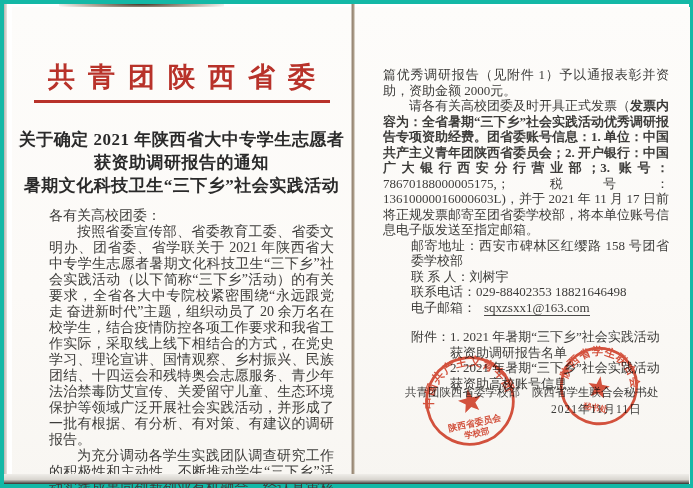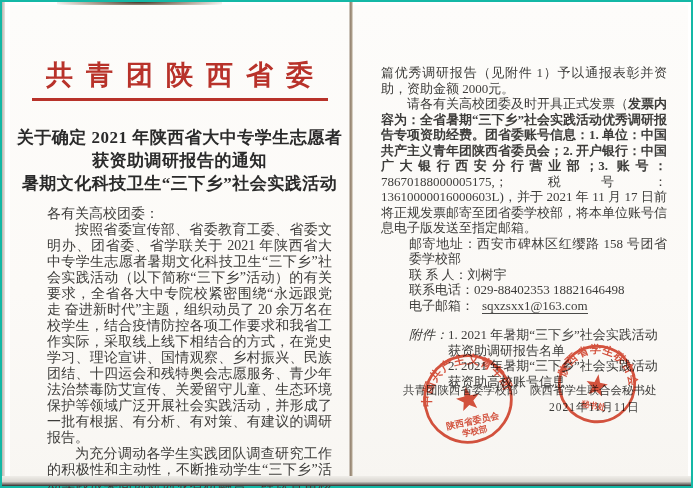--- a/index.html
+++ b/index.html
@@ -1,21 +1,21 @@
 <!DOCTYPE html>
 <html><head>
 <meta charset="utf-8">
 <style>
   html,body{margin:0;padding:0;}
   body{
     width:693px;height:488px;position:relative;overflow:hidden;
     background:#ffffff;
     font-family:"Liberation Serif","DejaVu Serif",serif;
   }
-  .scan{position:absolute;inset:0;border:2px solid #14b8a6;box-sizing:border-box;}
+  .scan{position:absolute;inset:0;border:4px solid #14b8a6;box-sizing:border-box;}
   .bottom-band{position:absolute;left:0;right:0;bottom:0;height:10px;
     background:linear-gradient(to bottom,#efede9 0%,#d9d6d0 55%,#55524e 92%,#2f2d2b 100%);}
   .left-edge{position:absolute;left:0;top:0;bottom:0;width:3px;
     background:linear-gradient(to right,#b9b6b1,#e8e6e2);}
   .page{position:absolute;top:3px;height:477px;background:#fdfcfa;}
   .page-left{left:8px;width:339px;background:linear-gradient(to bottom,#fdfcfa 0%,#fcfaf7 60%,#f8f6f2 100%);}
   .page-right{left:351px;width:335px;background:linear-gradient(to bottom,#fdfcfa 0%,#fbf9f6 60%,#f7f5f1 100%);}
   .divider{position:absolute;left:347px;top:0;bottom:8px;width:4px;
     background:linear-gradient(to right,#e4e0da,#8a7763 45%,#b5a894 70%,#ece9e4);}
   .top-smudge{position:absolute;left:55px;top:0;width:165px;height:7px;
@@ -31,21 +31,21 @@
     text-align:justify;color:#3d3c3a;}
   .body-left p,.body-right p{margin:0;}
   .indent{text-indent:2em;}
   
   .body-right{margin:60px 21px 0 28px;font-size:13px;line-height:15.5px;
     text-align:justify;color:#3d3c3a;overflow-wrap:break-word;}
   .contact{margin-top:0;}
   .contact-line{padding-left:28px;line-height:15.5px;}
   .email-underline{border-bottom:1px solid #4a4a48;margin-left:8px;}
   .attach{margin-top:14px;padding-left:28px;display:flex;}
-  .attach-label{flex:none;font-style:italic;}
+  .attach-label{flex:none;}
   .attach-items{width:236px;font-family:Liberation Serif, serif;}
   .attach-item{text-align:left;}
   .sig{position:absolute;font-size:11.5px;color:#3d3c3a;white-space:nowrap;}
   .sig-left{top:378px;left:50px;}
   .sig-right{top:378px;left:177px;}
   .sig-date{top:395px;left:196px;letter-spacing:1px;}
   .seal{position:absolute;mix-blend-mode:multiply;opacity:.92;}
   .seal-left{top:347px;left:68px;width:94px;height:94px;transform:rotate(-12deg);}
   .seal-right{top:338px;left:203px;width:82px;height:82px;transform:rotate(9deg);}
   .seal text{font-family:"Liberation Serif","DejaVu Serif",serif;font-weight:bold;}

